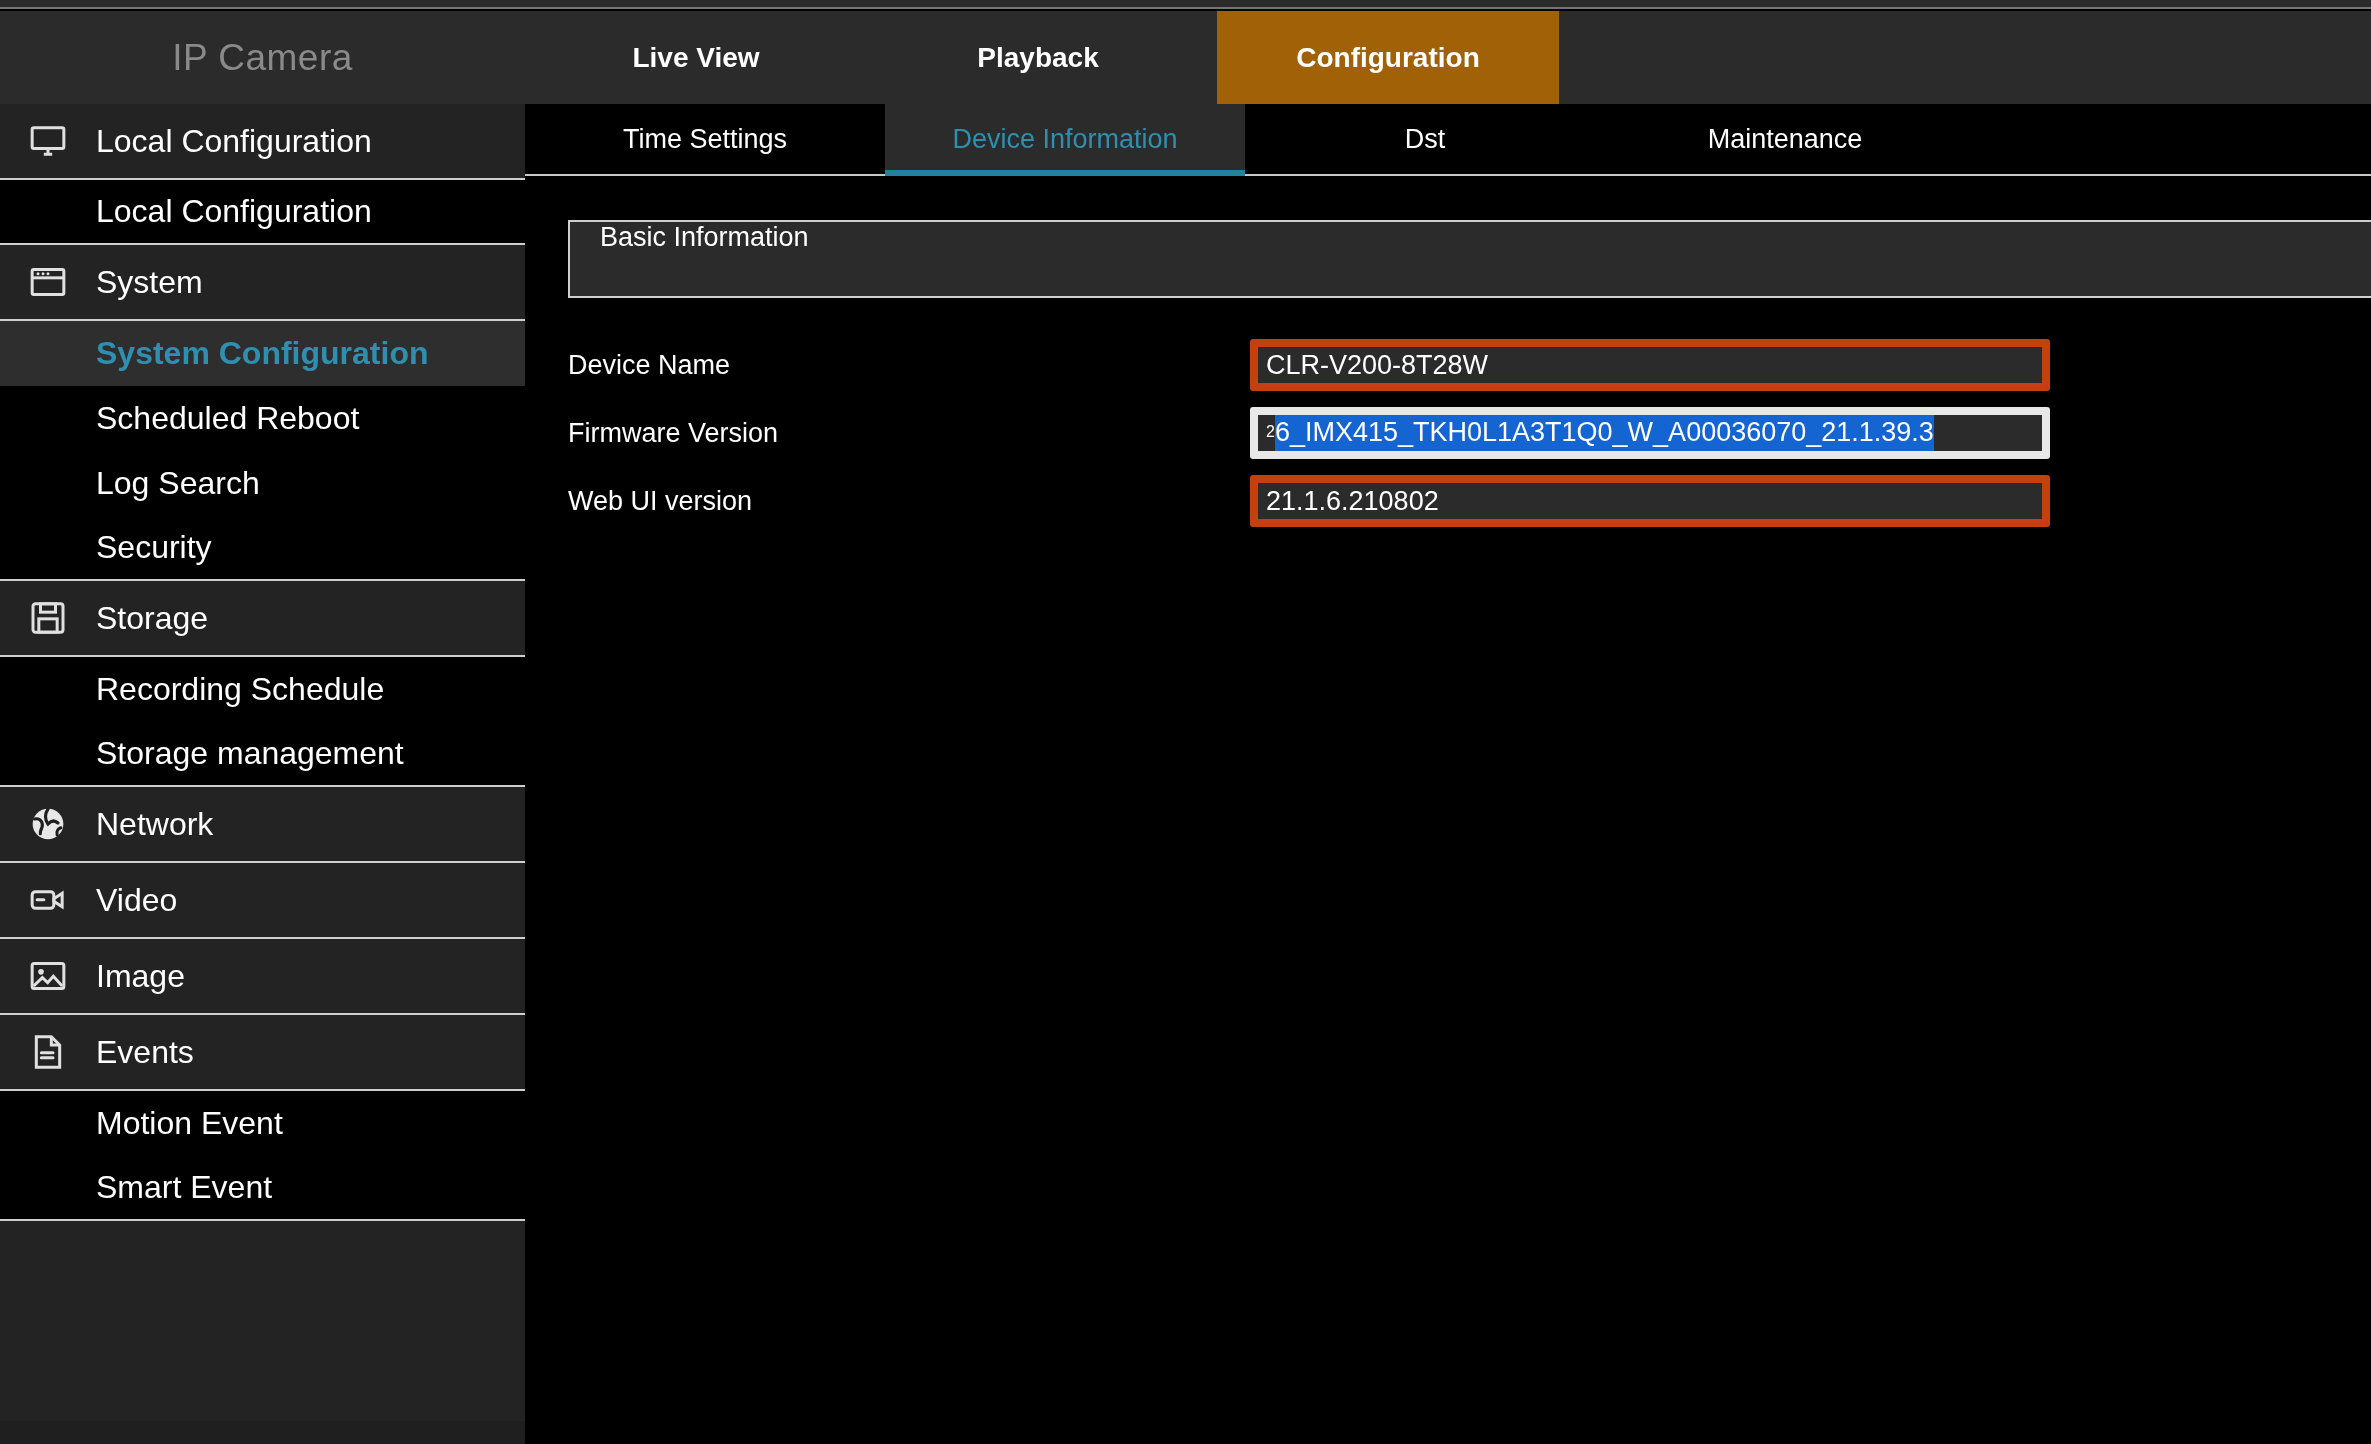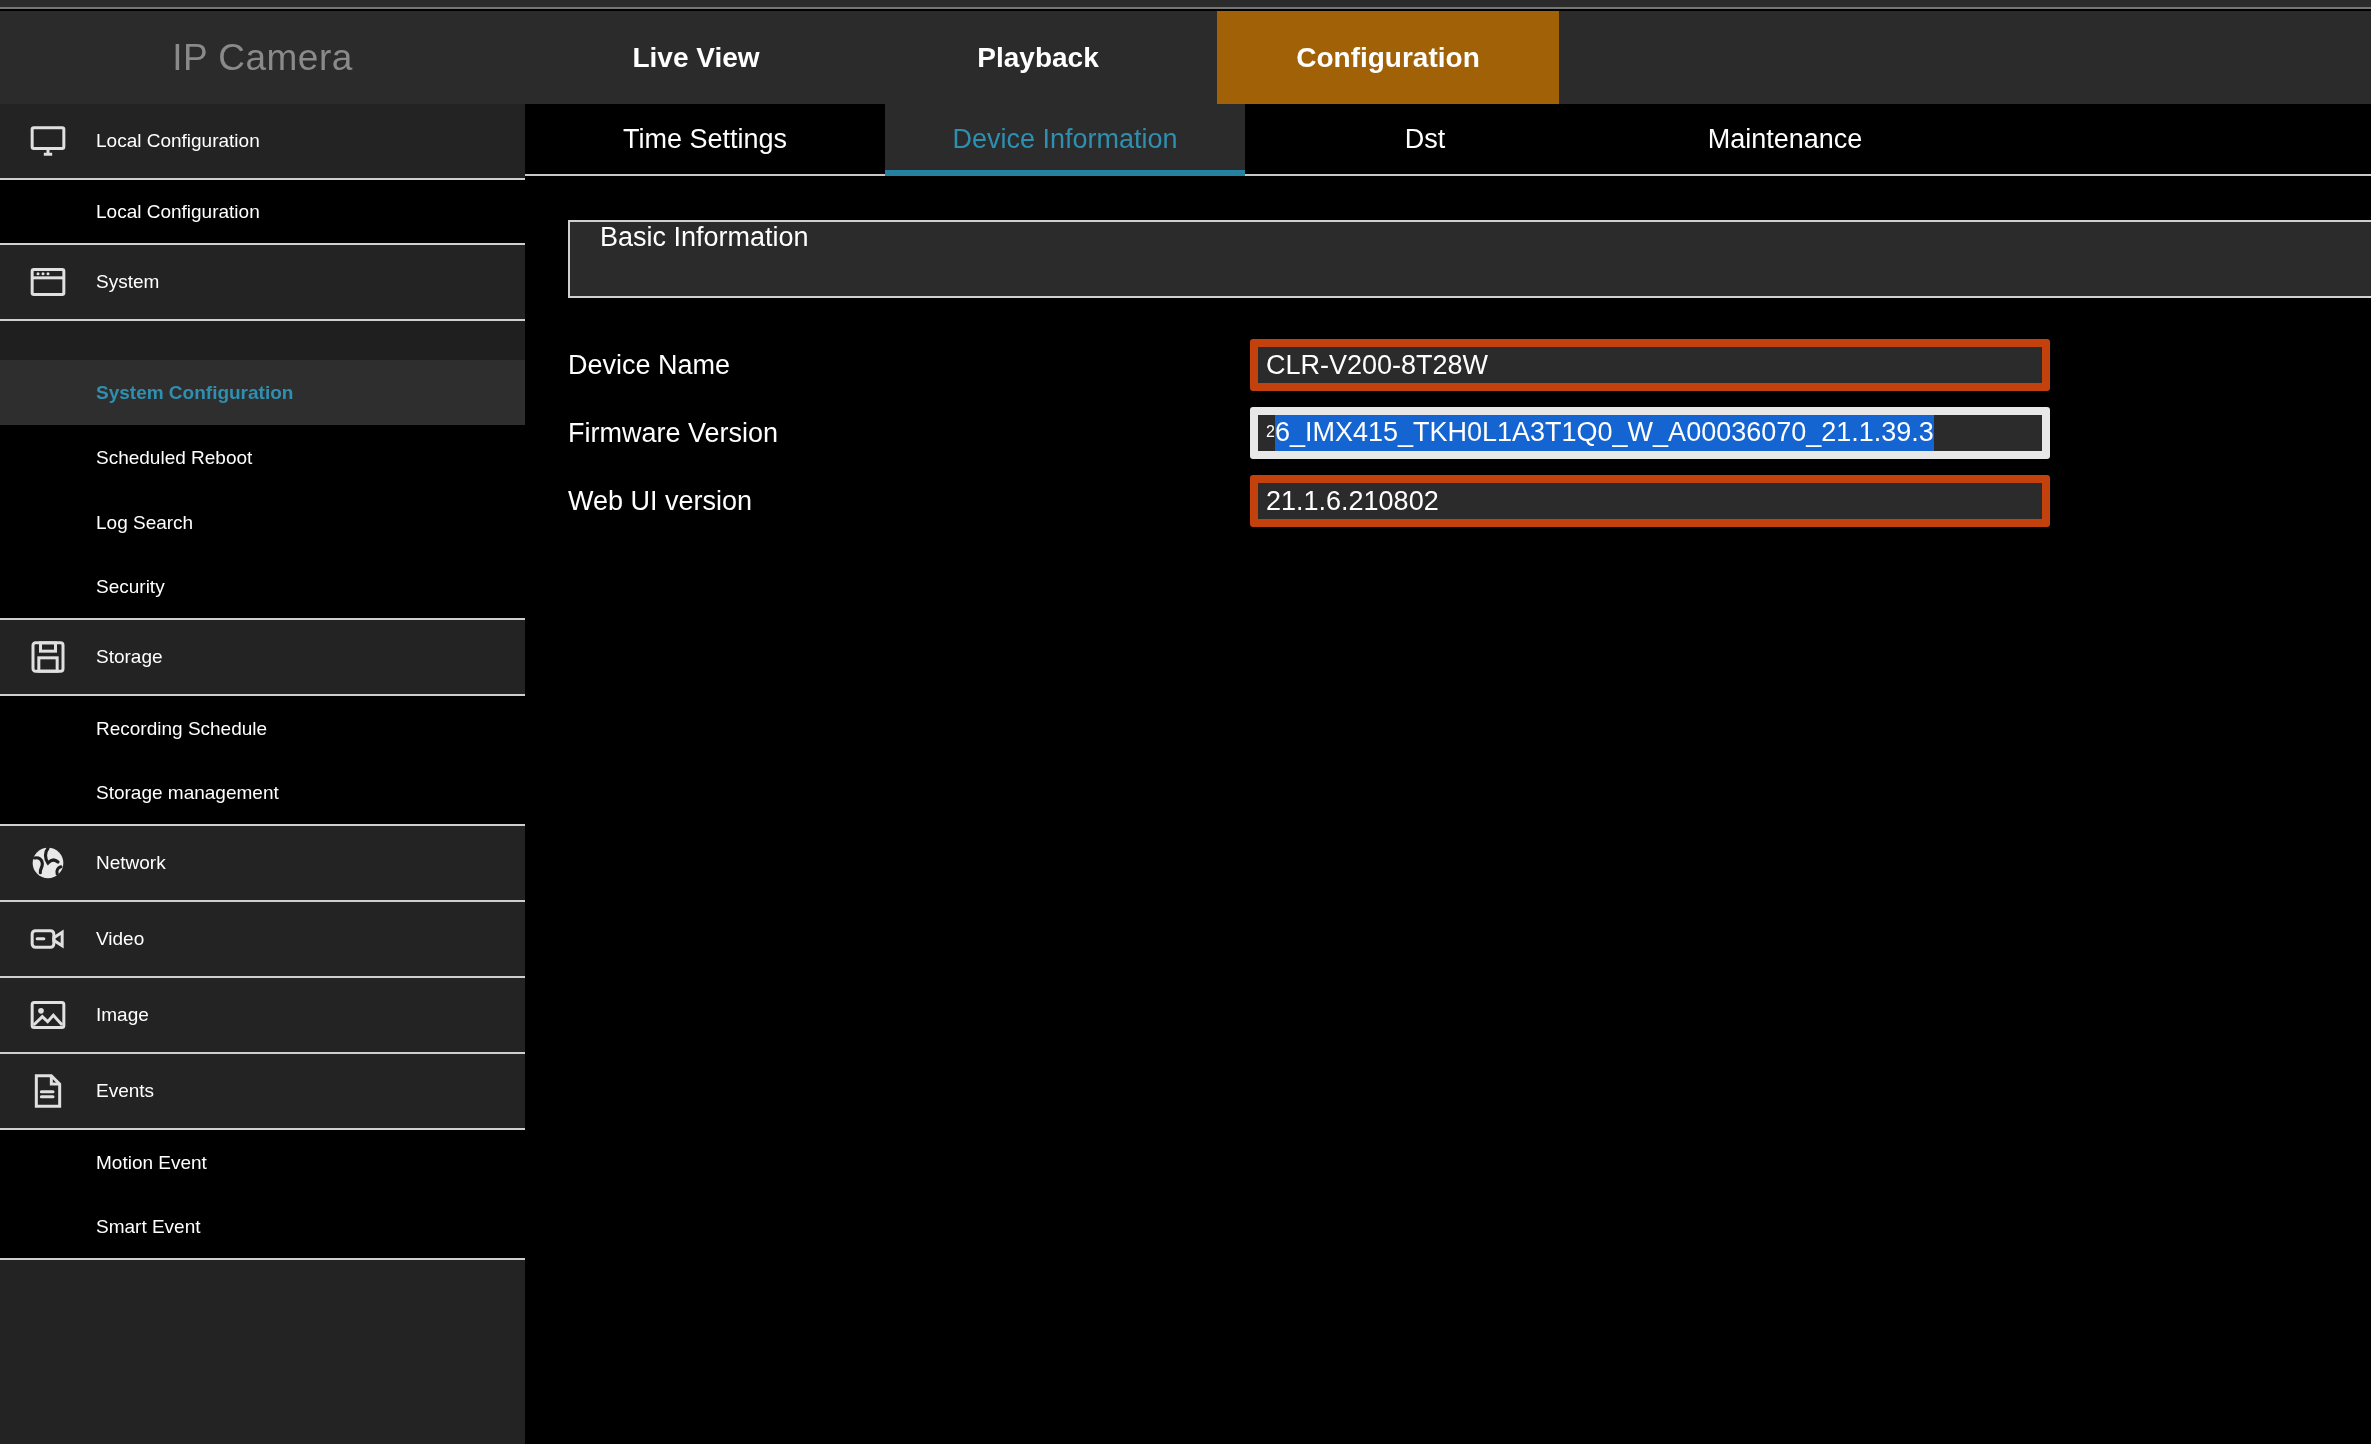--- a/index.html
+++ b/index.html
@@ -134,40 +134,39 @@
   }
 
   .nav-item.child {
     background: #000000;
     height: 65px;
     border-bottom: none;
   }
 
   .nav-item.child.selected {
     background: #2e2e2e;
-    margin-top: 39px;
   }
 
   .nav-item.child.last-of-group {
     border-bottom: 2px solid #cfcfcf;
   }
 
   .nav-icon {
     width: 96px;
     display: flex;
     align-items: center;
     justify-content: center;
     flex: 0 0 96px;
   }
 
   .nav-icon svg { display: block; }
 
   .nav-label {
     color: #ffffff;
-    font-size: 19px;
+    font-size: 32px;
     white-space: nowrap;
   }
 
   .nav-item.child .nav-label {
     margin-left: 96px;
   }
 
   .nav-item.child.selected .nav-label {
     color: #2f8fb0;
     font-weight: bold;

